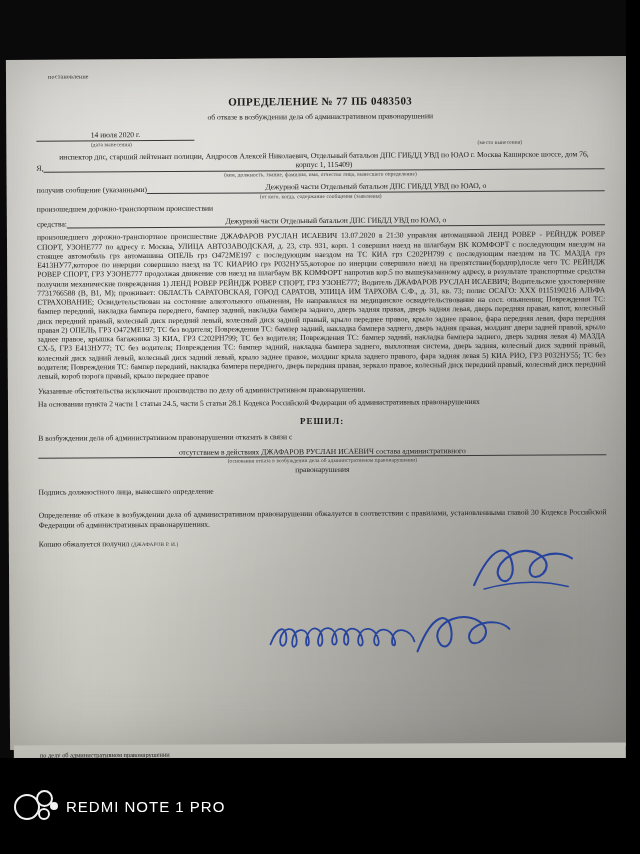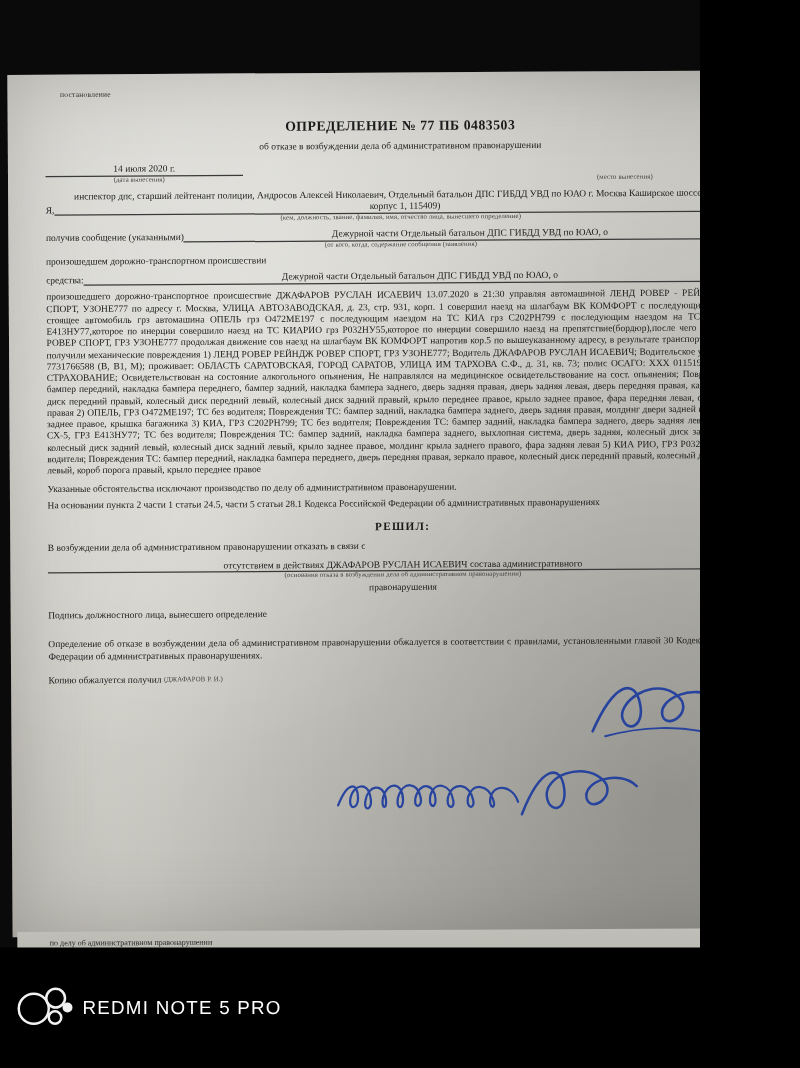--- a/index.html
+++ b/index.html
@@ -9,21 +9,21 @@
   }
   body {
     width: 640px;
     height: 854px;
     overflow: hidden;
     font-family: "Liberation Serif", serif;
   }
 
   #photo {
     position: relative;
-    width: 560px;
+    width: 626px;
     height: 854px;
     background: #0a0a0a;
     overflow: hidden;
   }
 
   
   #paper {
     position: absolute;
     left: 8px;
     top: 58px;
@@ -280,17 +280,17 @@
   </div>
 
   <div id="watermark">
     <div id="wm-logo">
       <div class="lens big"></div>
       <div class="lens mid"></div>
       <div class="lens sm"></div>
       <div class="lens dot"></div>
     </div>
     <div id="wm-text">
-      <div id="wm-line1">REDMI NOTE 5 PRO</div>
+      <div id="wm-line1">REDMI NOTE 1 PRO</div>
     </div>
   </div>
 
 </div>
 
 </body></html>

